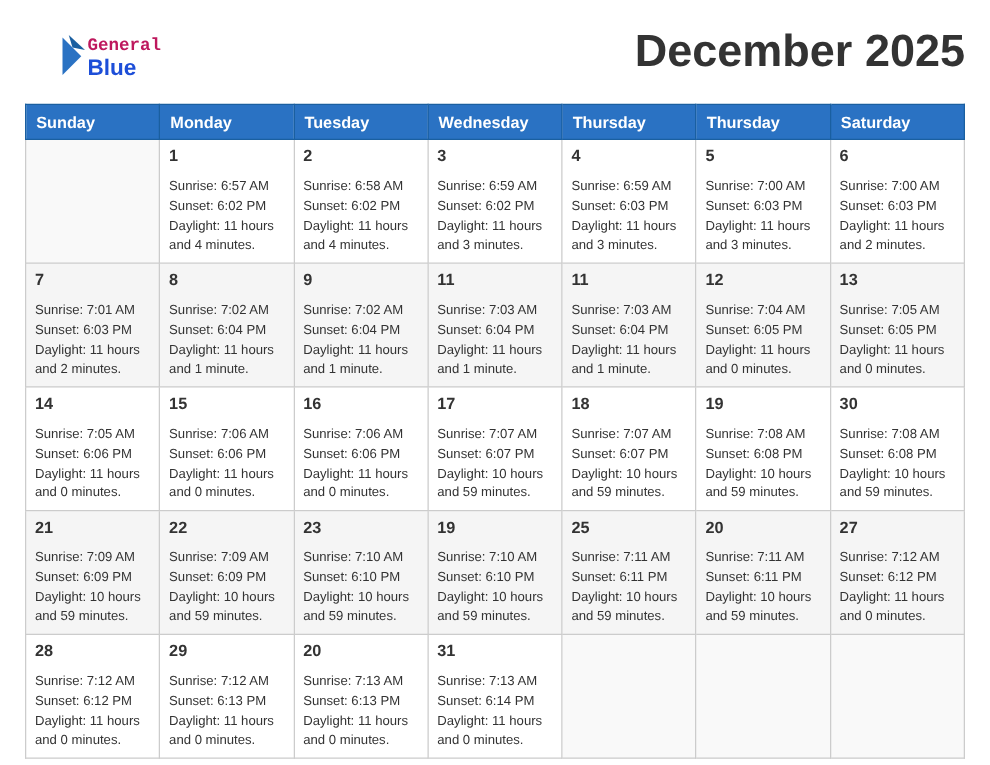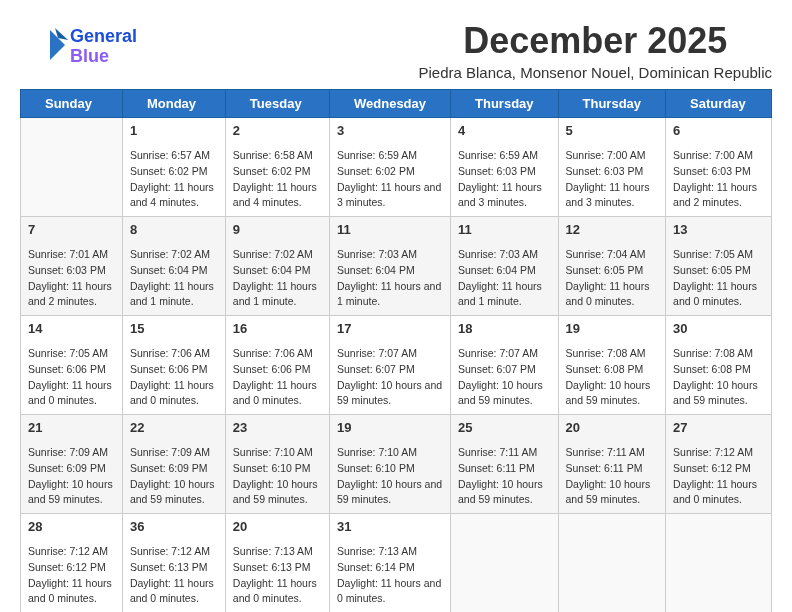--- a/index.html
+++ b/index.html
@@ -19,52 +19,53 @@
     .logo {
       display: flex;
       align-items: center;
     }
     .logo-text {
       display: flex;
       flex-direction: column;
       line-height: 1.1;
     }
     .logo-general {
-      font-size: 18px;
-      font-weight: bold;
-      color: #1d4ed8;
+      font-size: 14px;
+      font-weight: bold;
+      color: #be185d;
+      font-family: Liberation Mono, monospace;
     }
     .logo-blue {
       font-size: 18px;
       font-weight: bold;
-      color: #8b5cf6;
+      color: #1d4ed8;
     }
     .title-block {
-      text-align: center;
+      text-align: left;
     }
     .month-title {
       font-size: 36px;
       font-weight: bold;
       color: #333;
     }
     .subtitle {
       font-size: 15px;
       color: #333;
       margin-top: 2px;
     }
     .calendar {
       width: 100%;
       border-collapse: collapse;
       border: 1px solid #ccc;
     }
     .calendar th {
       background: #2a72c3;
       color: #fff;
       text-align: left;
-      padding: 6px 24px;
+      padding: 6px 8px;
       font-size: 13px;
       border: 1px solid #1a5fa0;
     }
     .calendar td {
       vertical-align: top;
       padding: 5px 7px;
       border: 1px solid #ccc;
       width: 107px;
       min-height: 80px;
       font-size: 11px;
@@ -101,21 +102,20 @@
         <polygon points="35,8 48,20 38,18" fill="#1a5fa0"></polygon>
       </svg>
     </div>
     <div class="logo-text">
       <span class="logo-general">General</span>
       <span class="logo-blue">Blue</span>
     </div>
   </div>
   <div class="title-block">
     <div class="month-title">December 2025</div>
-    <div class="subtitle">Piedra Blanca, Monsenor Nouel, Dominican Republic</div>
   </div>
 </div>
 
 <table class="calendar">
   <thead>
     <tr>
     <th>Sunday</th>
         <th>Monday</th>
         <th>Tuesday</th>
         <th>Wednesday</th>
@@ -241,21 +241,21 @@
           <div class="day-num">27</div>
           <div class="day-info">Sunrise: 7:12 AM<br>Sunset: 6:12 PM<br>Daylight: 11 hours and 0 minutes.</div>
         </td>
       </tr>
       <tr>
         <td>
           <div class="day-num">28</div>
           <div class="day-info">Sunrise: 7:12 AM<br>Sunset: 6:12 PM<br>Daylight: 11 hours and 0 minutes.</div>
         </td>
         <td>
-          <div class="day-num">36</div>
+          <div class="day-num">29</div>
           <div class="day-info">Sunrise: 7:12 AM<br>Sunset: 6:13 PM<br>Daylight: 11 hours and 0 minutes.</div>
         </td>
         <td>
           <div class="day-num">20</div>
           <div class="day-info">Sunrise: 7:13 AM<br>Sunset: 6:13 PM<br>Daylight: 11 hours and 0 minutes.</div>
         </td>
         <td>
           <div class="day-num">31</div>
           <div class="day-info">Sunrise: 7:13 AM<br>Sunset: 6:14 PM<br>Daylight: 11 hours and 0 minutes.</div>
         </td>

